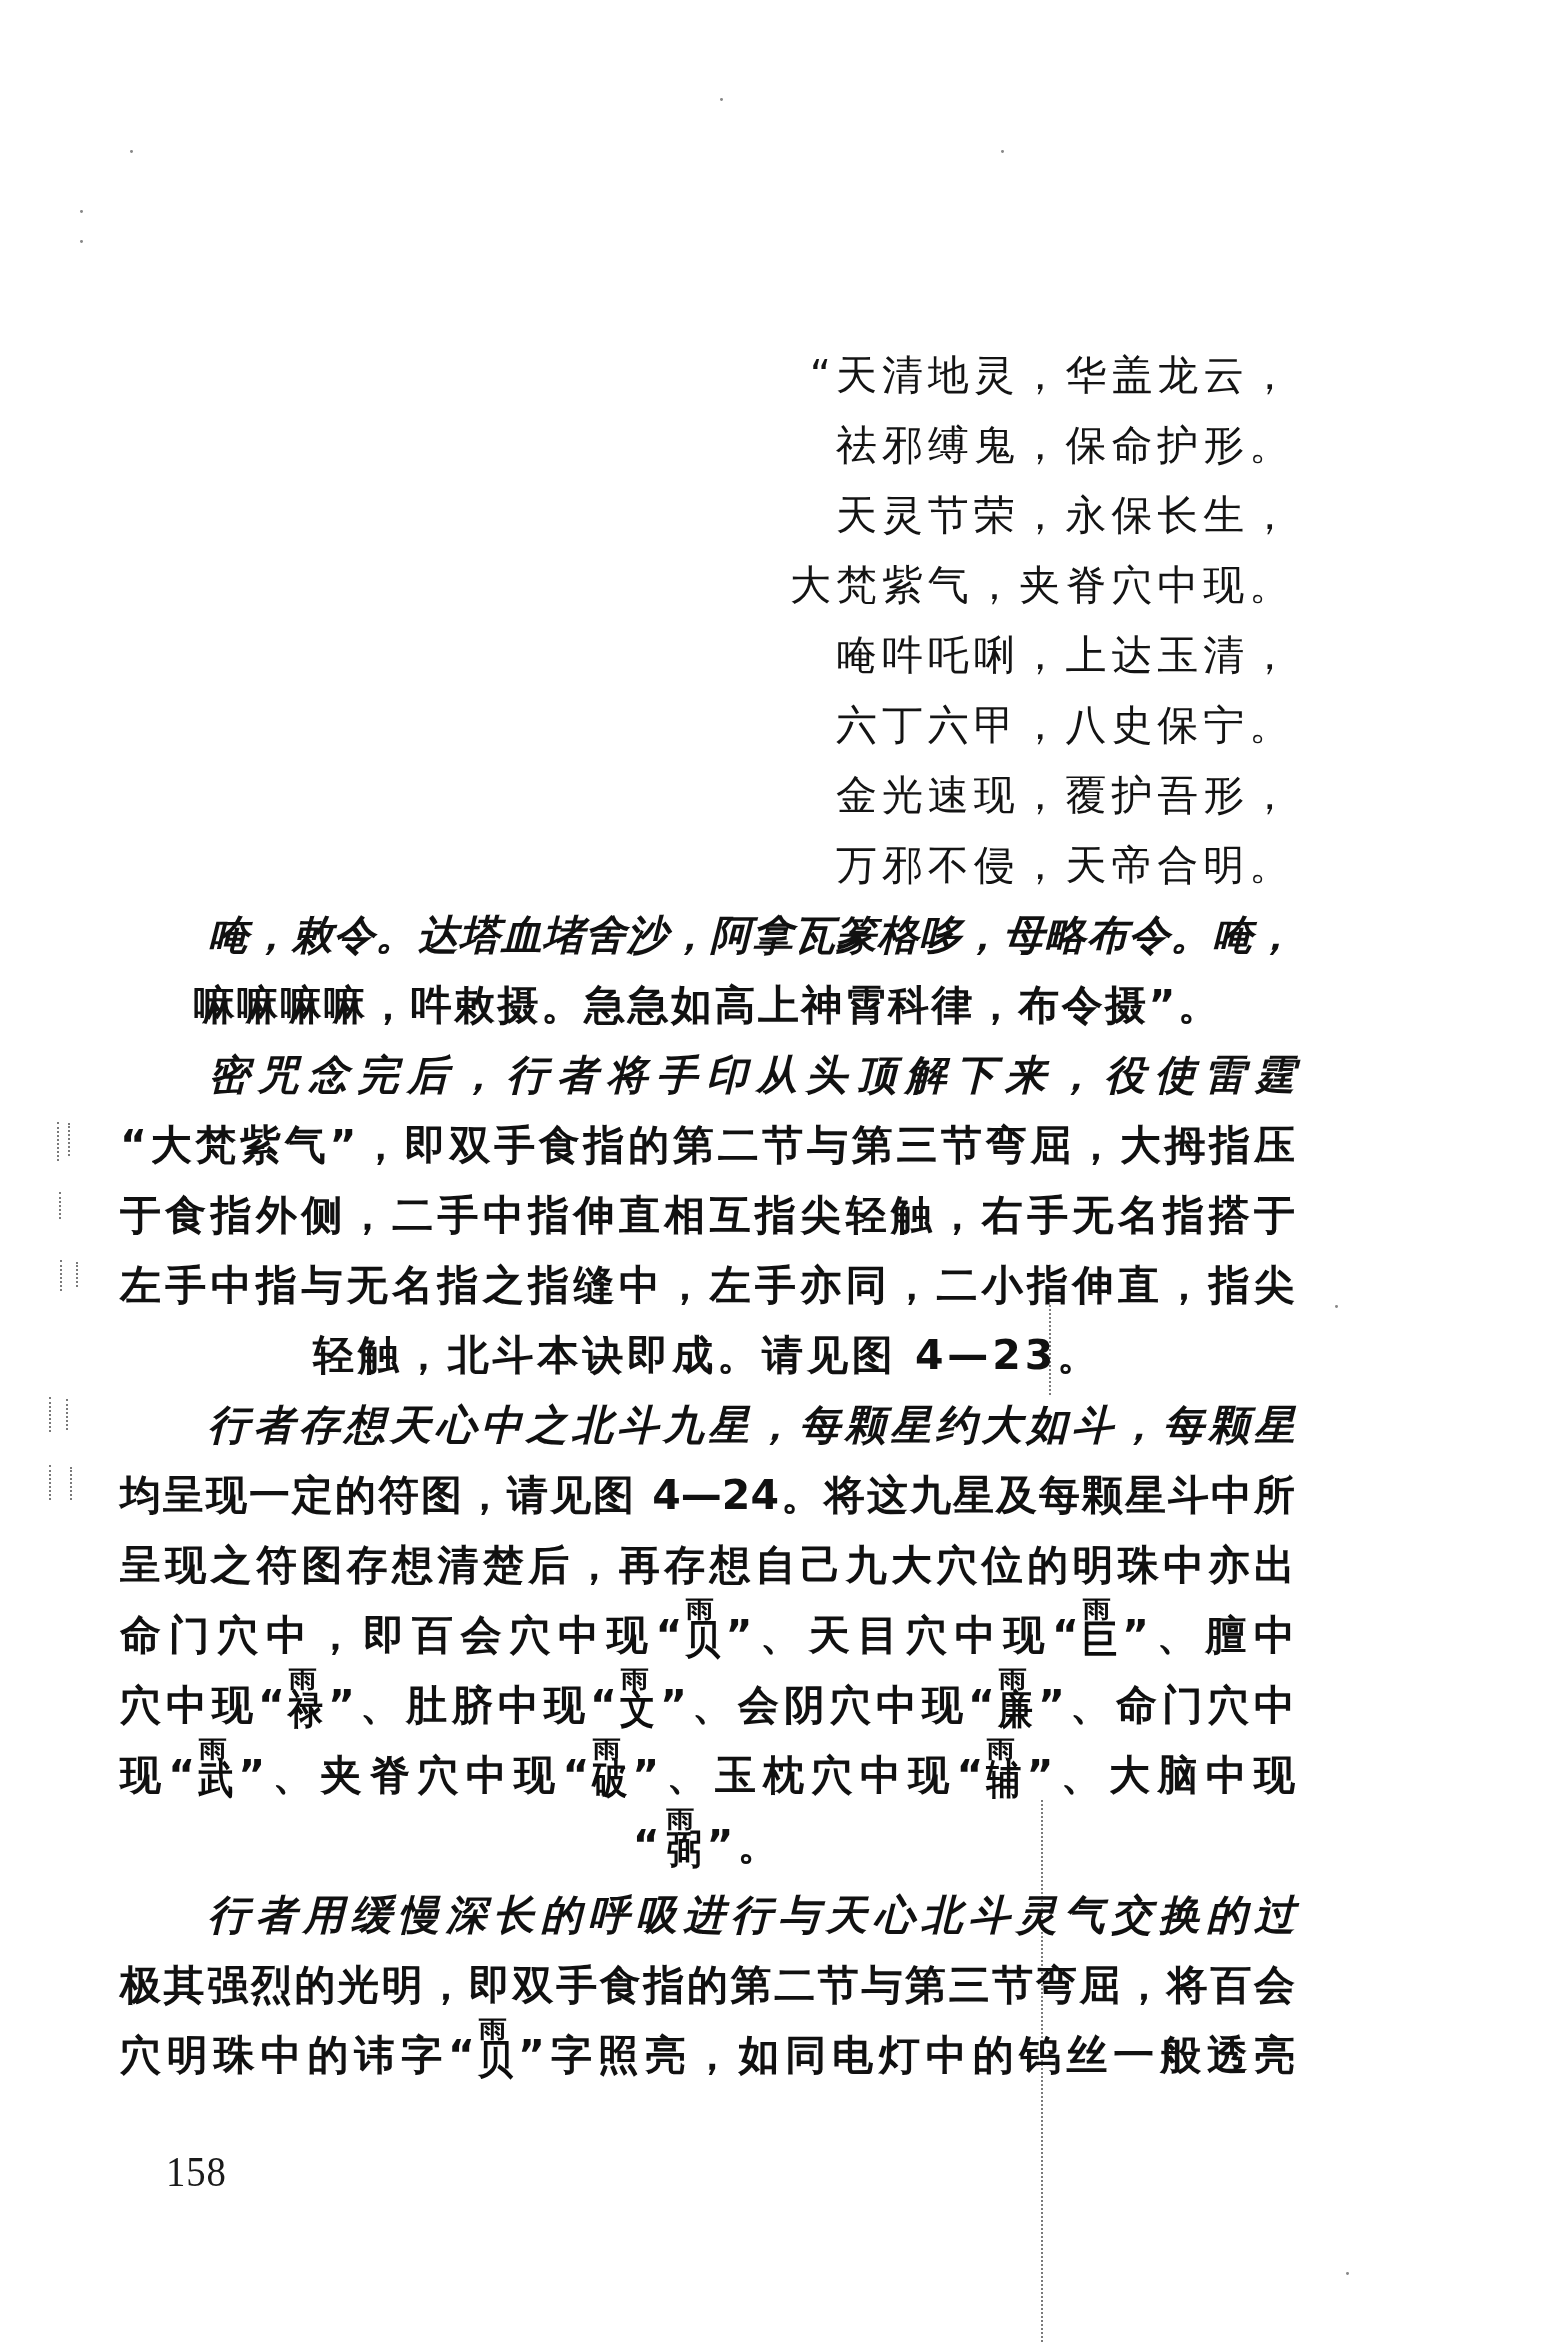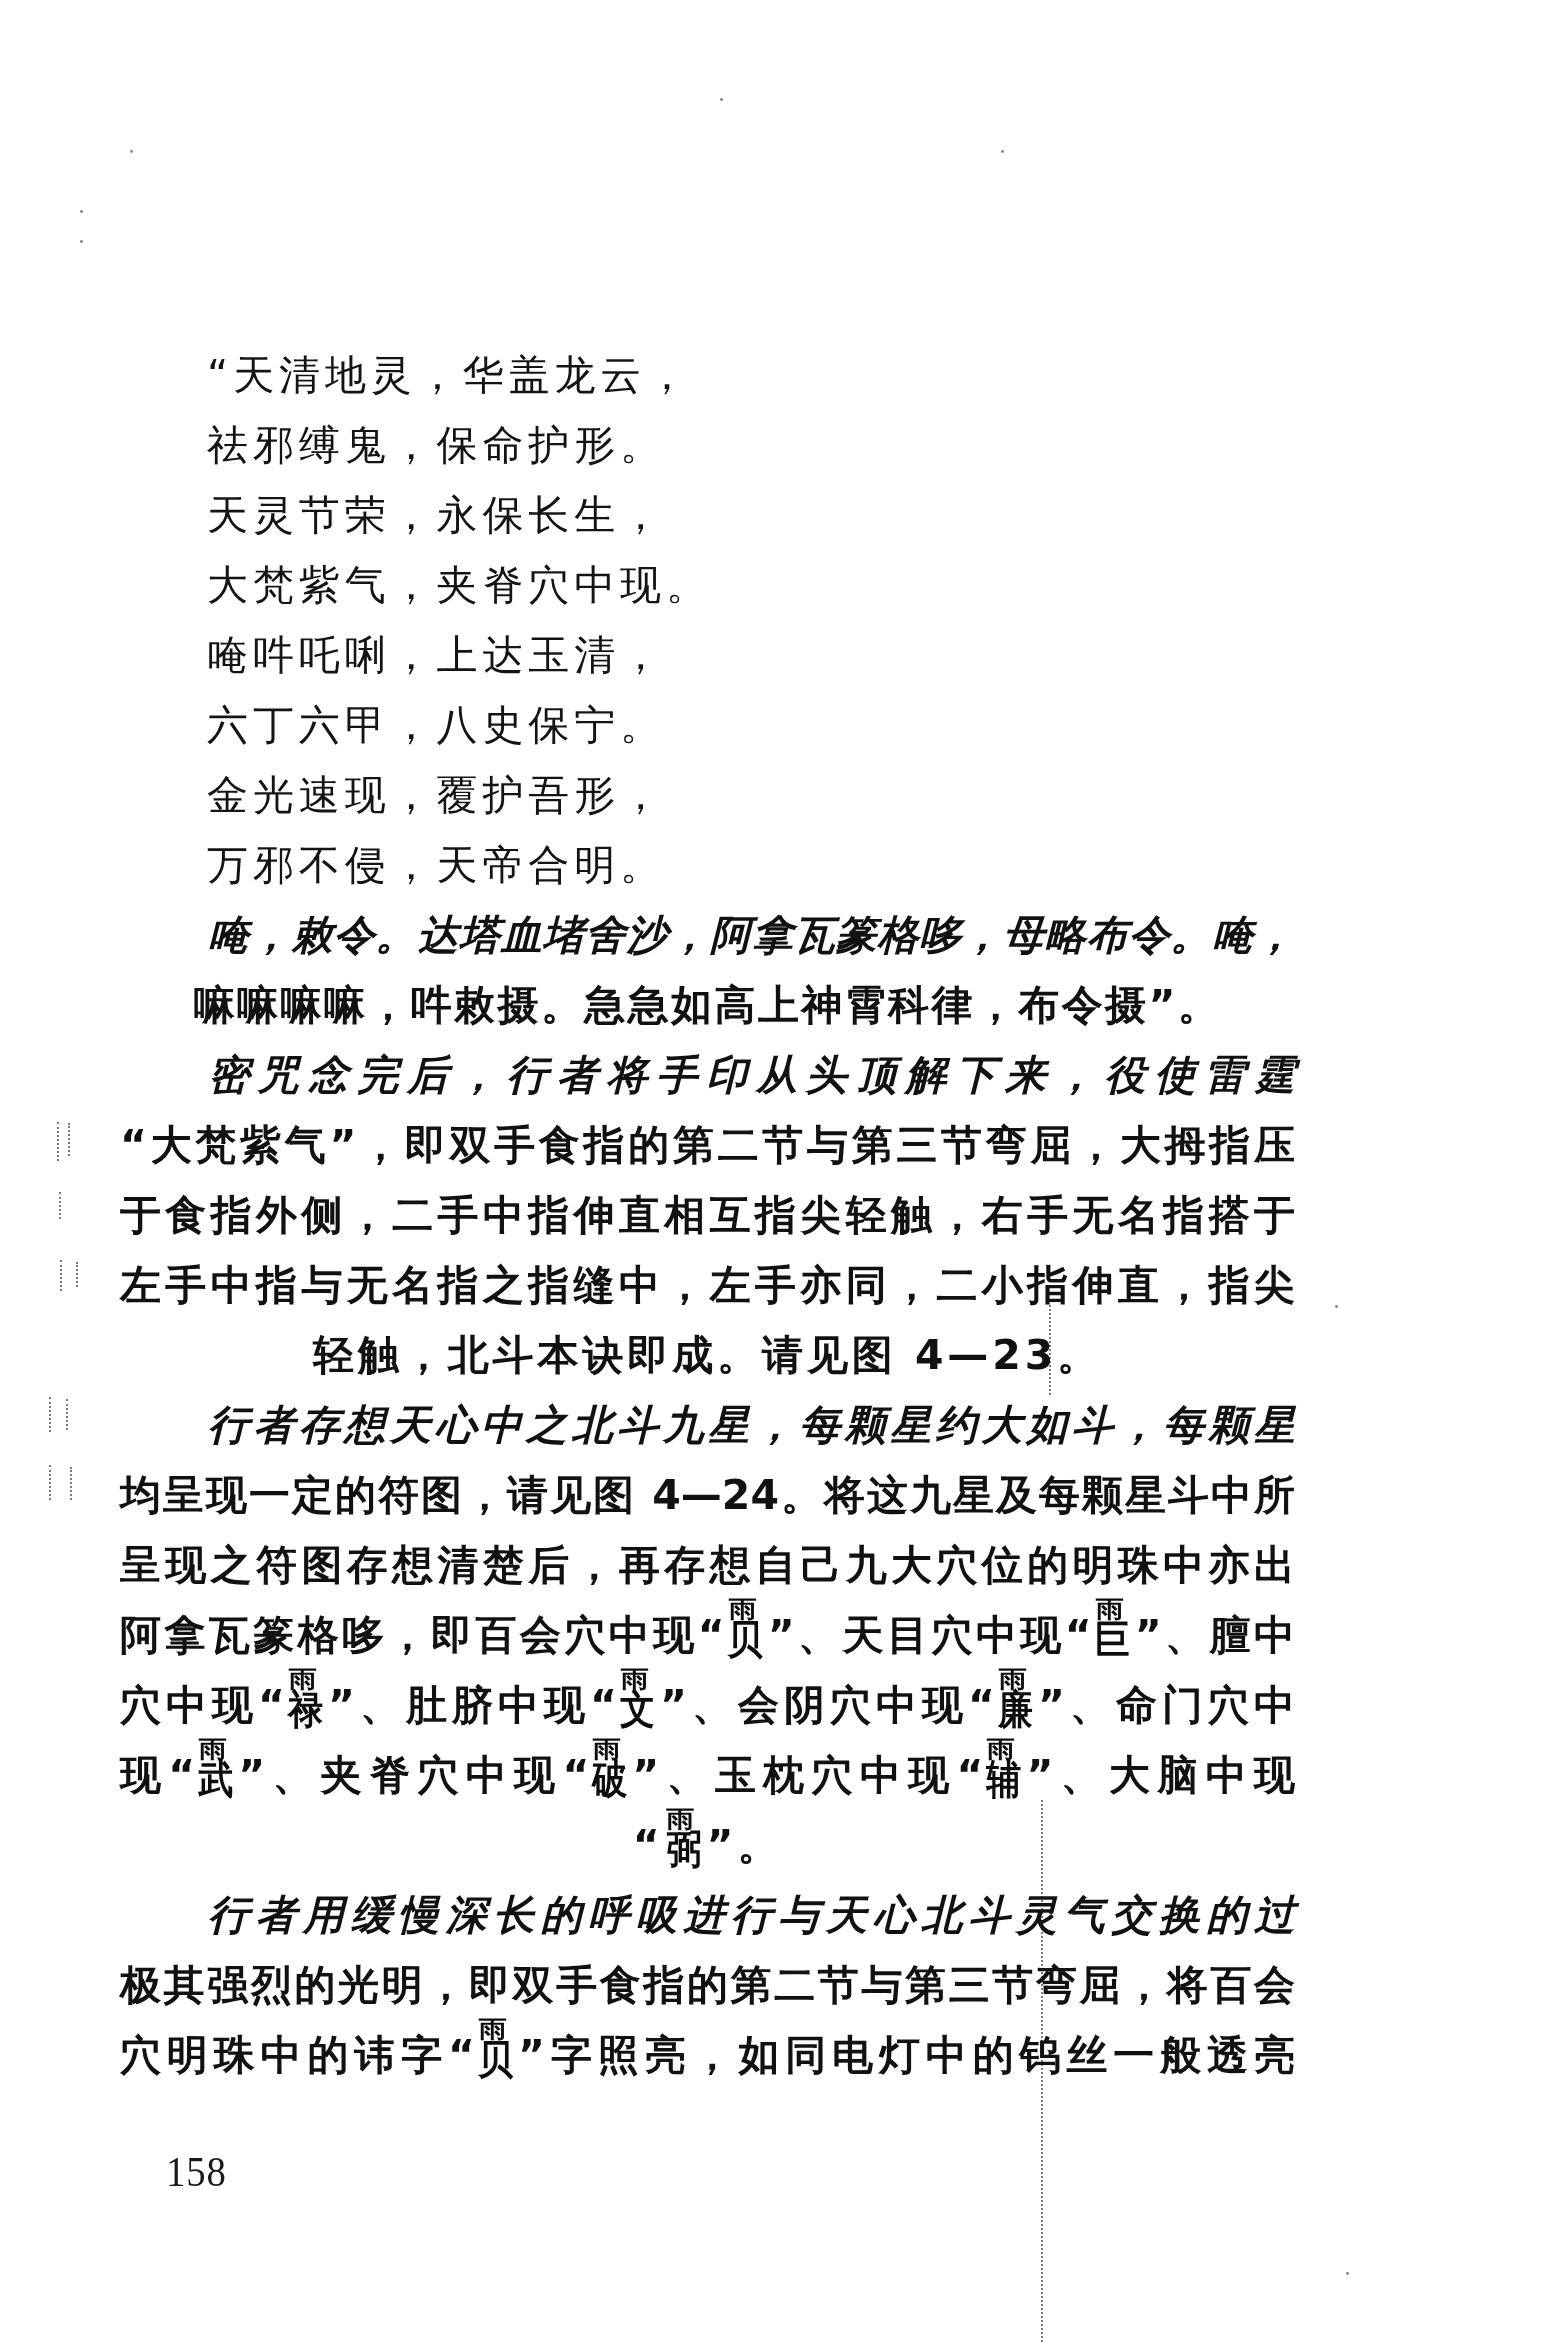--- a/index.html
+++ b/index.html
@@ -8,21 +8,21 @@
     background: #ffffff; color: #141414;
     font-family: "DejaVu Sans", sans-serif;
   }
   .text-block {
     position: absolute; left: 120px; top: 340px; width: 1175px;
   }
   .line {
     height: 70px; line-height: 70px; font-size: 41px;
     white-space: nowrap; overflow: visible; position: relative;
   }
-  .poem-line { padding-left: 87px; letter-spacing: 4.9px; text-align: left; }
+  .poem-line { padding-left: 87px; letter-spacing: 4.9px; text-align: right; }
   .just { text-align: justify; text-align-last: justify; text-justify: inter-character; }
   .indent { padding-left: 88px; font-style: italic; }
   .last { text-align: center; letter-spacing: 3.9px; }
   .prose { font-weight: bold; color: #111; }
   .glyph {
     display: inline-block; position: relative; width: 43px; height: 41px;
     vertical-align: -7.8px; font-weight: bold; color: #0d0d0d;
   }
   .glyph .g-top {
     position: absolute; left: 5.9px; top: -17.6px; font-size: 23.4px; line-height: 23.4px;
@@ -87,21 +87,21 @@
     <div class="line just">左手中指与无名指之指缝中，左手亦同，二小指伸直，指尖</div>
     <div class="line last">轻触，北斗本诀即成。请见图 4—23。</div>
   </section>
 
   <section class="prose">
     <div class="line just indent">行者存想天心中之北斗九星，每颗星约大如斗，每颗星</div>
     <div class="line just">均呈现一定的符图，请见图 4—24。将这九星及每颗星斗中所</div>
     <div class="line just">呈现之符图存想清楚后，再存想自己九大穴位的明珠中亦出</div>
 
     <div class="line just">
-      <span>阿拿瓦篆格哆，即百会穴中现“</span><span class="glyph"><span class="g-top">雨</span><span class="g-base">贝</span></span><span>”、天目穴中现“</span><span class="glyph"><span class="g-top">雨</span><span class="g-base">巨</span></span><span>”、膻中</span>
+      <span>命门穴中，即百会穴中现“</span><span class="glyph"><span class="g-top">雨</span><span class="g-base">贝</span></span><span>”、天目穴中现“</span><span class="glyph"><span class="g-top">雨</span><span class="g-base">巨</span></span><span>”、膻中</span>
     </div>
 
     <div class="line just">
       <span>穴中现“</span><span class="glyph"><span class="g-top">雨</span><span class="g-base">禄</span></span><span>”、肚脐中现“</span><span class="glyph"><span class="g-top">雨</span><span class="g-base">文</span></span><span>”、会阴穴中现“</span><span class="glyph"><span class="g-top">雨</span><span class="g-base">廉</span></span><span>”、命门穴中</span>
     </div>
 
     <div class="line just">
       <span>现“</span><span class="glyph"><span class="g-top">雨</span><span class="g-base">武</span></span><span>”、夹脊穴中现“</span><span class="glyph"><span class="g-top">雨</span><span class="g-base">破</span></span><span>”、玉枕穴中现“</span><span class="glyph"><span class="g-top">雨</span><span class="g-base">辅</span></span><span>”、大脑中现</span>
     </div>
 

